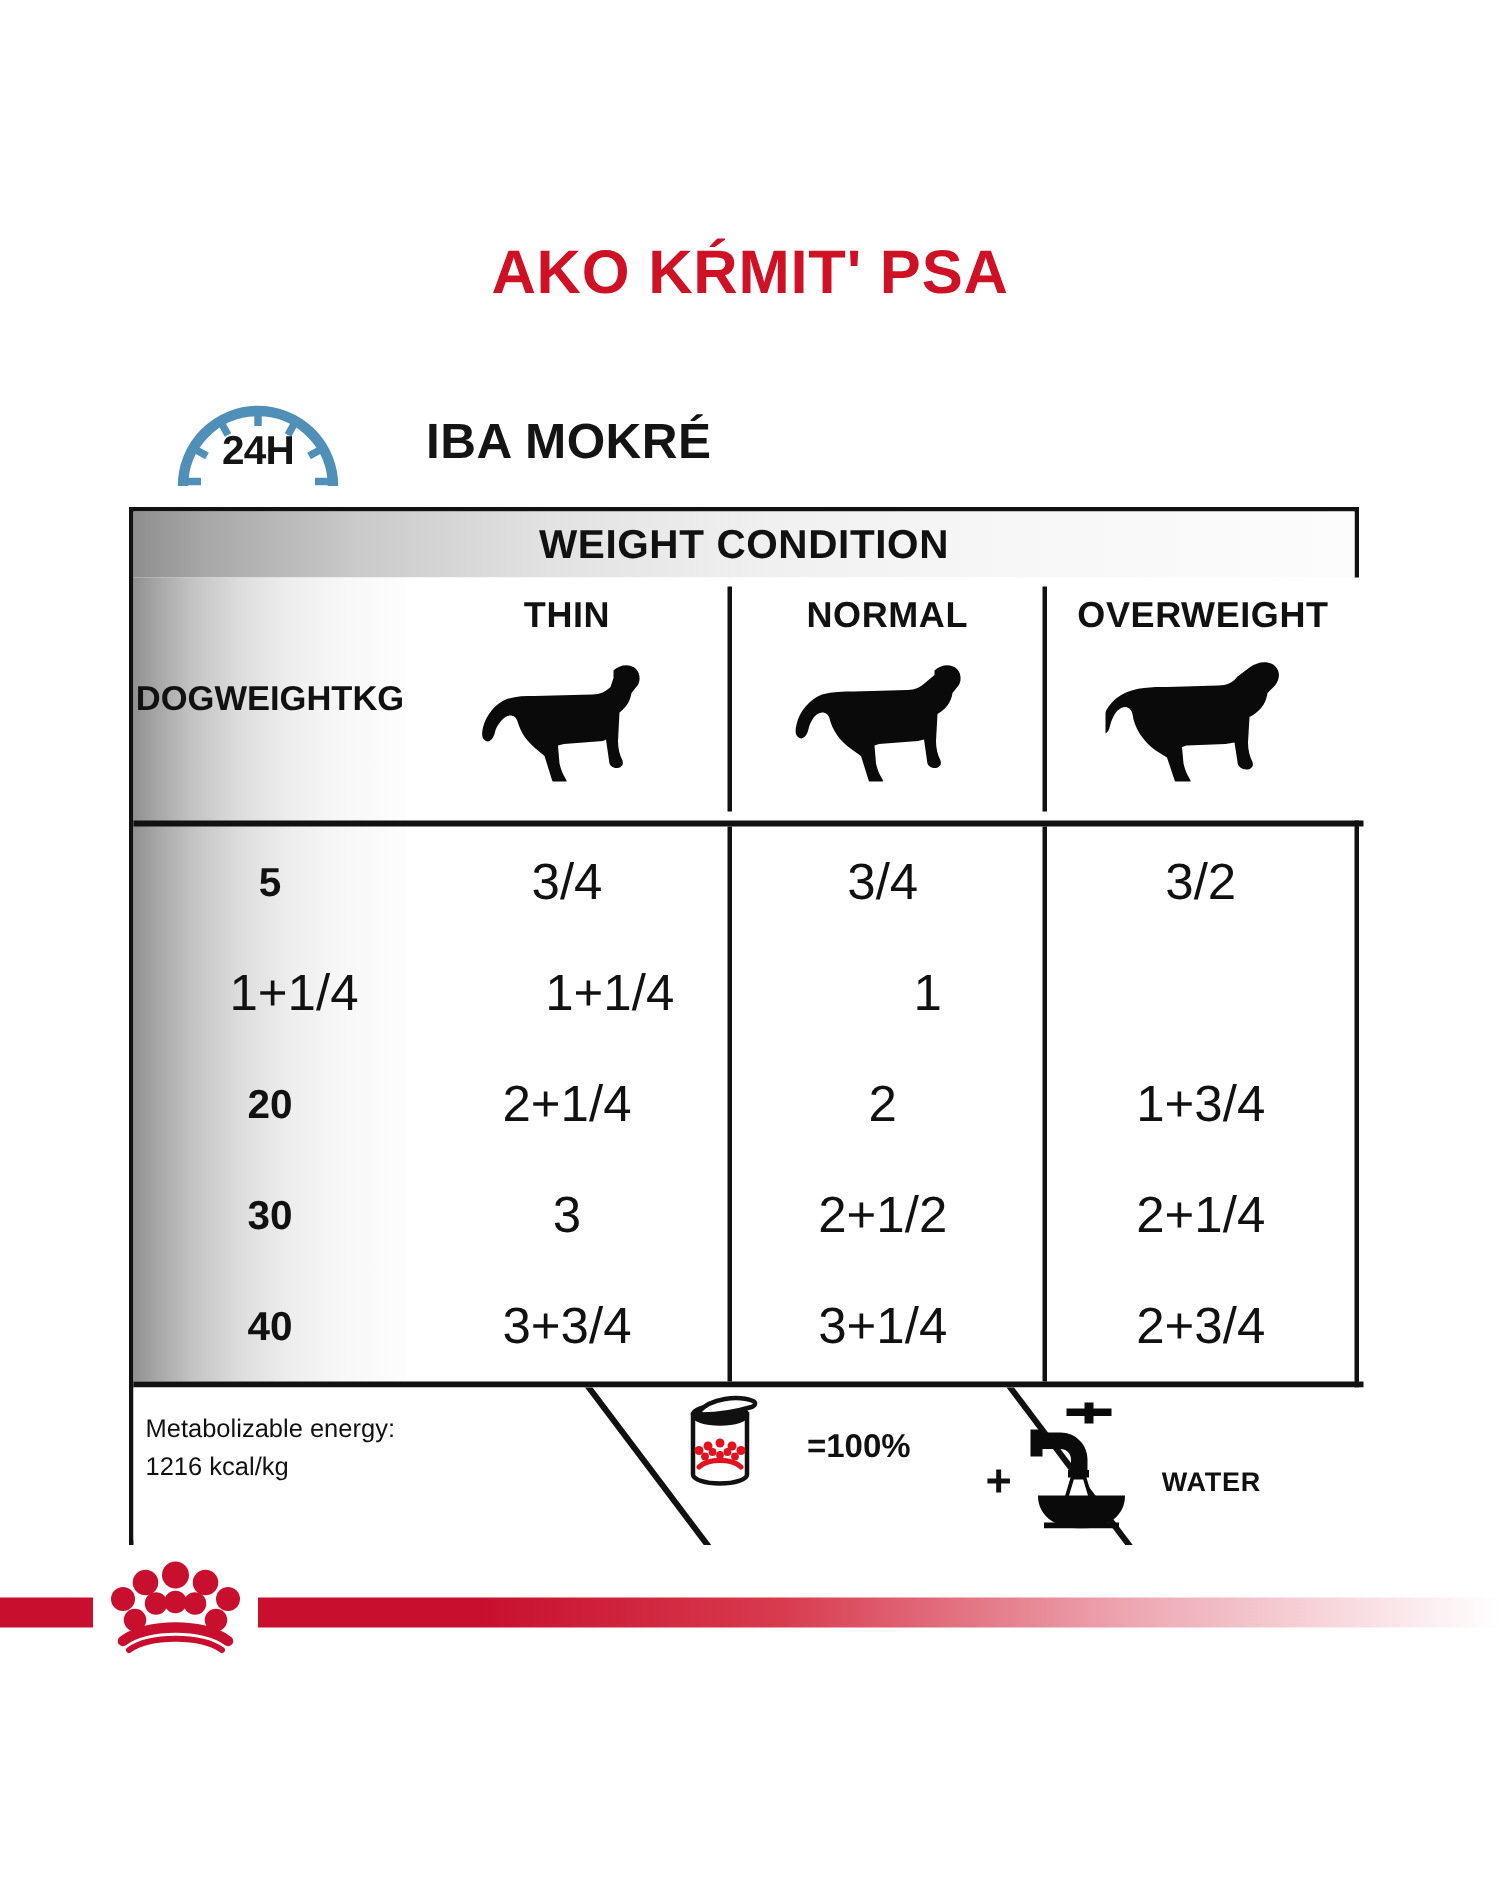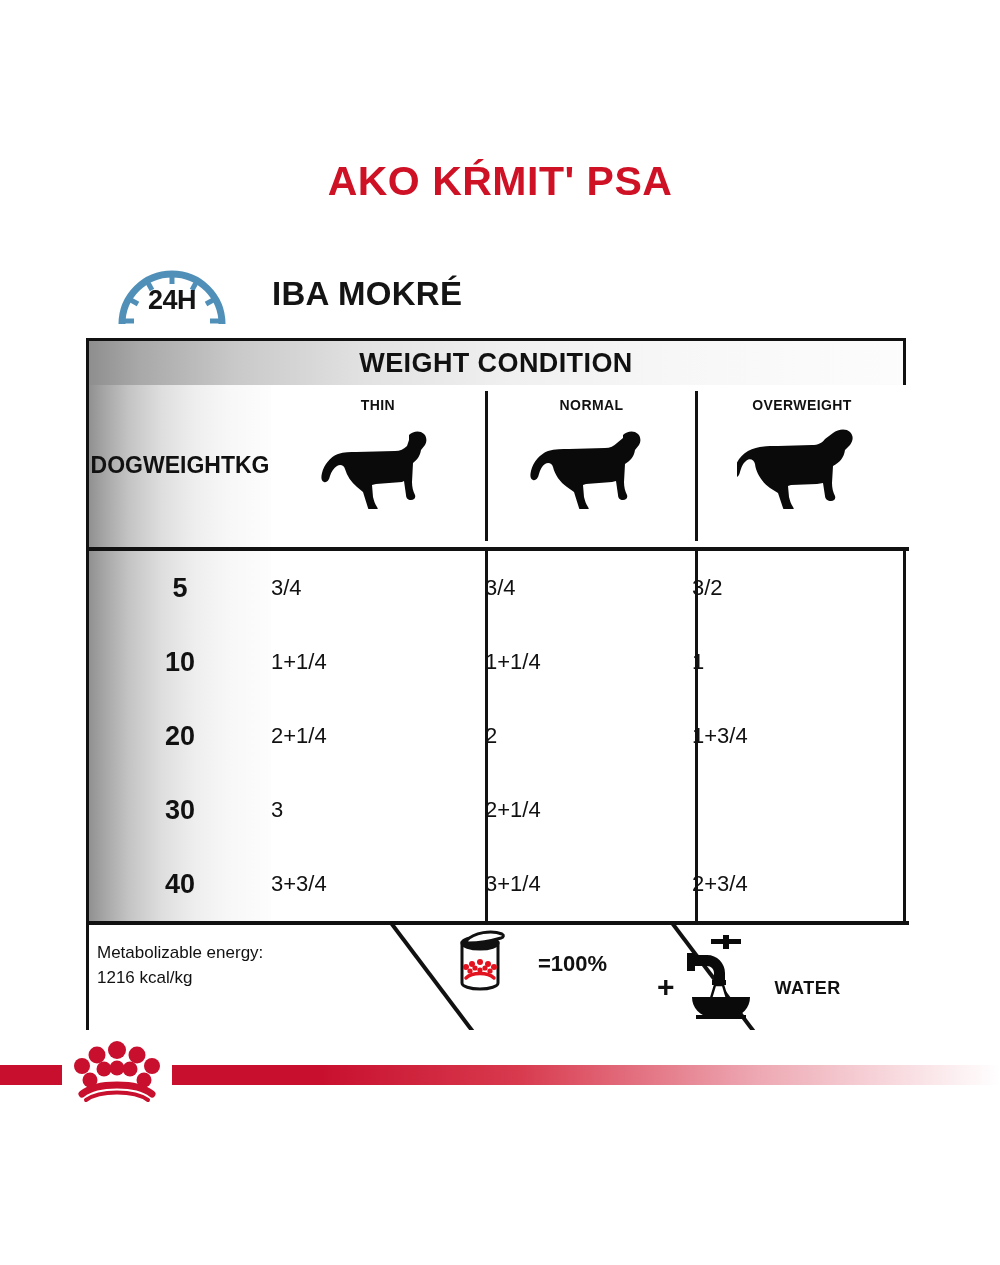--- a/index.html
+++ b/index.html
@@ -52,21 +52,21 @@
     font-size: 27px;
     font-weight: bold;
     color: #141414;
     padding-top: 12px;
     letter-spacing: -0.5px;
   }
   .subtitle-text {
     font-size: 33px;
     font-weight: bold;
     color: #141414;
-    margin-left: 40px;
+    margin-left: 52px;
     letter-spacing: 0.3px;
   }
 
   
   .table-wrap {
     position: absolute;
     left: 86px;
     top: 338px;
     width: 820px;
     height: 692px;
@@ -128,21 +128,21 @@
     position: absolute;
     top: 44px;
     height: 162px;
     background: #fff;
     display: flex;
     flex-direction: column;
     align-items: center;
   }
   .cond-label {
     margin-top: 12px;
-    font-size: 14px;
+    font-size: 24px;
     font-weight: bold;
     color: #111;
     letter-spacing: 0.4px;
   }
   .dog-silhouette {
     margin-top: 8px;
     display: block;
   }
 
   
@@ -177,22 +177,22 @@
     align-items: center;
   }
   .cell-weight {
     width: 182px;
     text-align: center;
     font-size: 27px;
     font-weight: bold;
     color: #111;
   }
   .cell-val {
-    text-align: left;
-    font-size: 22px;
+    text-align: center;
+    font-size: 34px;
     color: #111;
     font-weight: normal;
   }
   .c-thin   { width: 214px; }
   .c-normal { width: 207px; }
   .c-over   { width: 217px; }
 
   
   .vsep-data {
     position: absolute;
@@ -370,34 +370,34 @@
     <div class="vsep-data" style="left:396px;"></div>
     <div class="vsep-data" style="left:606px;"></div>
 
     <div class="data-row">
       <div class="cell-weight">5</div>
       <div class="cell-val c-thin">3/4</div>
       <div class="cell-val c-normal">3/4</div>
       <div class="cell-val c-over">3/2</div>
     </div>
     <div class="data-row">
-      <div class="cell-weight">10</div>
       <div class="cell-val c-thin">1+1/4</div>
       <div class="cell-val c-normal">1+1/4</div>
       <div class="cell-val c-over">1</div>
     </div>
     <div class="data-row">
       <div class="cell-weight">20</div>
       <div class="cell-val c-thin">2+1/4</div>
       <div class="cell-val c-normal">2</div>
       <div class="cell-val c-over">1+3/4</div>
     </div>
     <div class="data-row">
       <div class="cell-weight">30</div>
       <div class="cell-val c-thin">3</div>
+      <div class="cell-val c-normal">2+1/2</div>
       <div class="cell-val c-over">2+1/4</div>
     </div>
     <div class="data-row">
       <div class="cell-weight">40</div>
       <div class="cell-val c-thin">3+3/4</div>
       <div class="cell-val c-normal">3+1/4</div>
       <div class="cell-val c-over">2+3/4</div>
     </div>
   </div>
 

